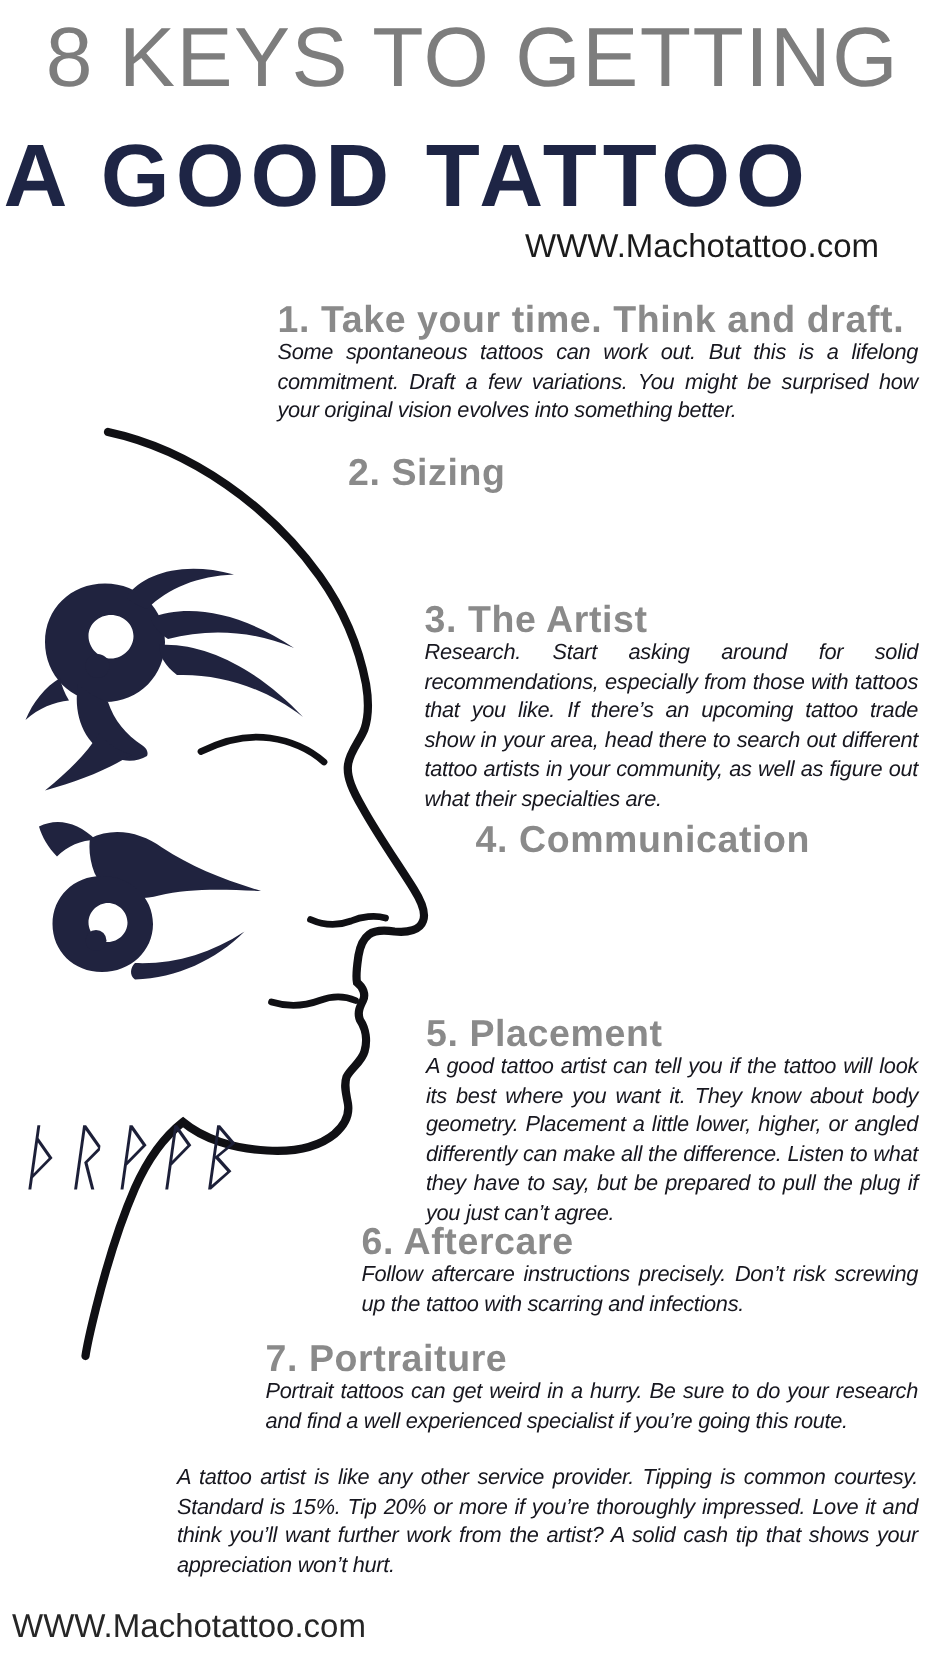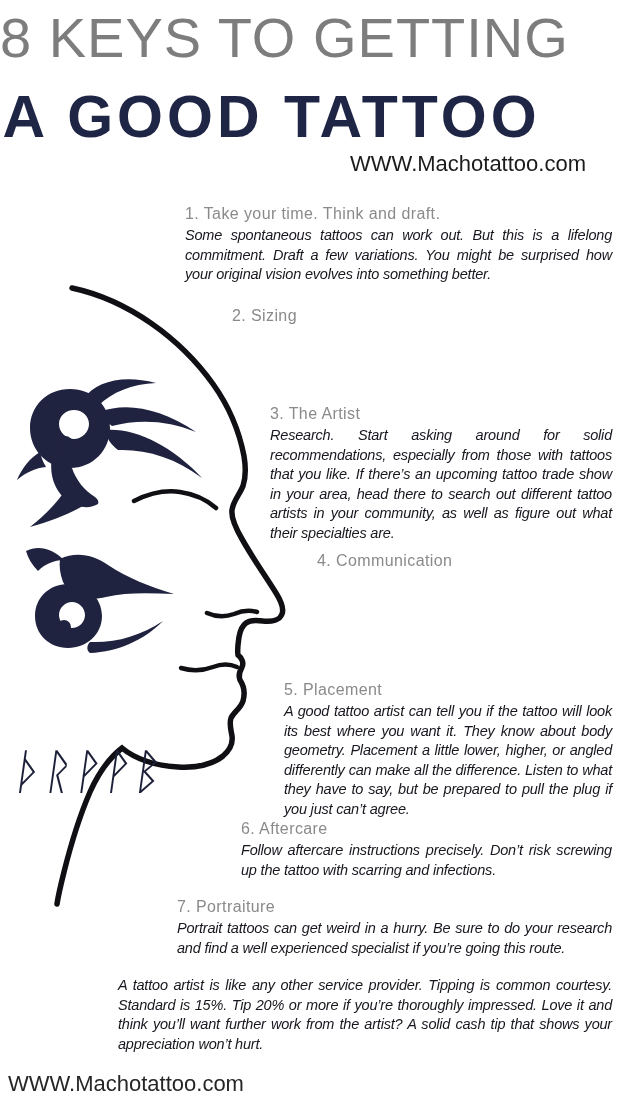--- a/index.html
+++ b/index.html
@@ -1,31 +1,31 @@
 <!DOCTYPE html>
 <html><head>
 <meta charset="utf-8">
 <style>
   html,body{margin:0;padding:0;background:#e8e8e8;}
   #page{position:relative;width:630px;height:1108px;background:#ffffff;overflow:hidden;
         font-family:"Liberation Sans",sans-serif;margin:0 auto;}
   
-  .title1{position:absolute;top:8px;left:0;width:630px;
+  .title1{position:absolute;top:8px;left:0;width:630px;text-align:center;
           font-size:56px;line-height:60px;font-weight:400;color:#7d7d7d;letter-spacing:1px;}
   .title2{position:absolute;top:86px;left:0;width:543px;text-align:center;
           font-size:59px;line-height:62px;font-weight:700;color:#1e2545;letter-spacing:4px;}
   .site-top{position:absolute;top:151px;right:44px;font-size:22px;color:#1b1b1b;}
   
   .sec{position:absolute;right:18px;}
-  .sec h2{margin:0;font-size:16px;line-height:23px;font-weight:400;color:#8a8a8a;letter-spacing:.4px;}
+  .sec h2{margin:0;font-size:25px;line-height:23px;font-weight:700;color:#8a8a8a;letter-spacing:.4px;}
   .sec p{margin:1px 0 0 0;font-size:14.5px;line-height:19.5px;letter-spacing:-0.2px;
          color:#17171f;text-align:justify;text-align-last:left;font-style:italic;}
   #sec1{left:185px;top:202px;}
   #sec2{left:232px;top:304px;}
-  #sec3{left:270px;top:402px;}
+  #sec3{left:283px;top:402px;}
   #sec4{left:317px;top:549px;}
   #sec5{left:284px;top:678px;}
   #sec6{left:241px;top:817px;}
   #sec7{left:177px;top:895px;}
   #sec8{left:118px;top:975px;}
   
   #face-svg{position:absolute;left:0;top:280px;}
   
   .site-bottom{position:absolute;left:8px;top:1071px;font-size:22px;color:#262626;}
 </style>

